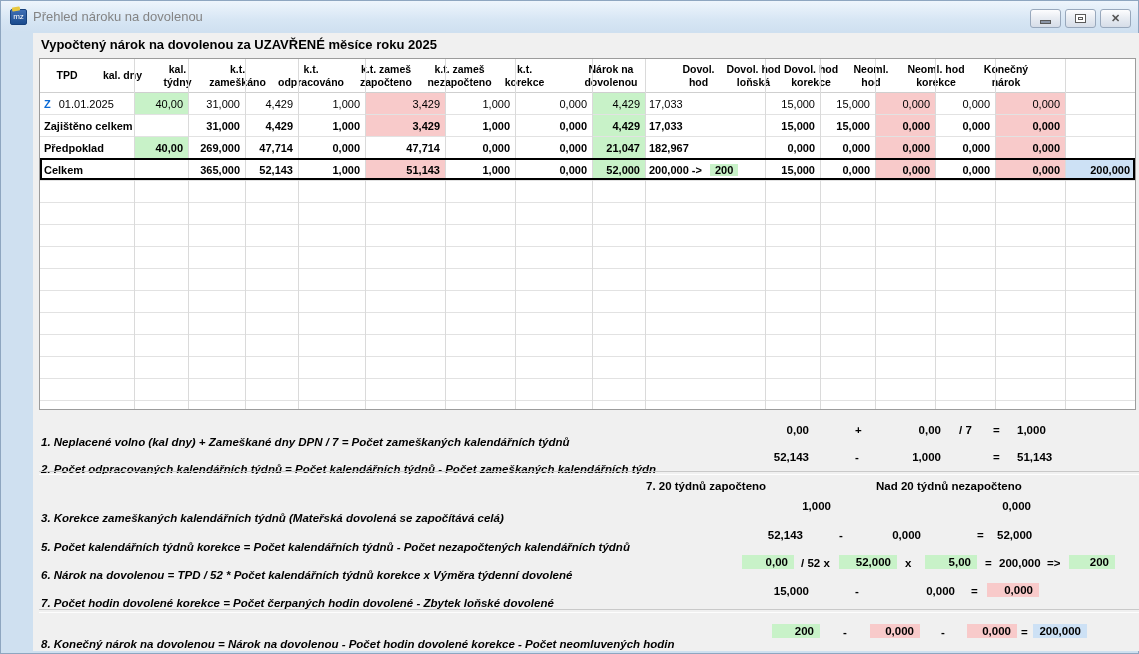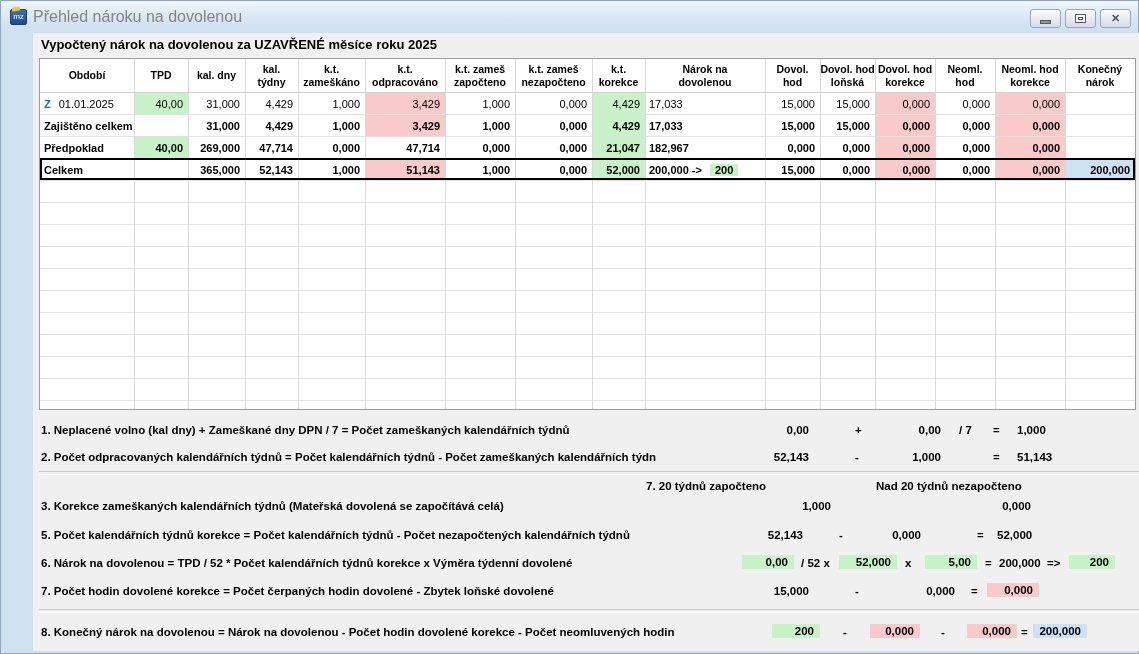--- a/index.html
+++ b/index.html
@@ -25,21 +25,21 @@
     background:linear-gradient(#3f6fb5,#1c4c8e);
     border:1px solid #16407c;border-radius:2px;
     color:#fff;font-size:8px;font-weight:normal;
     display:flex;align-items:center;justify-content:center;
     box-sizing:border-box;position:relative;
   }
   .app-icon::after{
     content:"";position:absolute;left:1px;top:-3px;width:8px;height:4px;
     background:#e8c83e;border-radius:1px;transform:rotate(-8deg);
   }
-  .title{font-size:16px;color:#848484;flex:0 0 auto;}
+  .title{font-size:13px;color:#848484;flex:0 0 auto;}
   .winbtns{position:absolute;right:7px;top:8px;display:flex;gap:4px;}
   .wbtn{
     width:31px;height:19px;border:1px solid #98a8bc;border-radius:3px;
     background:linear-gradient(#fdfdfe,#e9edf3 45%,#d6dde8);
     display:flex;align-items:center;justify-content:center;
     box-sizing:border-box;cursor:default;
   }
   .glyph-min{width:11px;height:4px;border:1px solid #5a5a5a;background:#8b95a6;box-sizing:border-box;margin-top:6px;}
   .glyph-max{width:11px;height:9px;border:1px solid #5a5a5a;background:#fff;box-sizing:border-box;position:relative;}
   .glyph-max::after{content:"";position:absolute;left:2px;top:2px;right:2px;bottom:2px;border:1px solid #5a5a5a;}
@@ -96,21 +96,21 @@
   }
   .sarrow{
     position:absolute;left:0;width:17px;height:17px;
     display:flex;align-items:center;justify-content:center;
     color:#9a9a9a;font-size:8px;
   }
   .sarrow.up{top:1px;}
   .sarrow.down{bottom:1px;}
   
   .frow{position:absolute;left:0;width:1131px;height:22px;font-size:11.5px;font-weight:bold;}
-  .frow .lbl{position:absolute;left:8px;top:3px;white-space:nowrap;}
+  .frow .lbl{position:absolute;left:8px;top:15px;white-space:nowrap;font-style:italic;}
   .fv{position:absolute;top:3px;white-space:nowrap;}
   .ra{text-align:right;}
   .gchip{background:#c8f2c8;padding:1px 6px;text-align:right;box-sizing:border-box;top:1px;}
   .pchip{background:#f8caca;padding:1px 6px;text-align:right;box-sizing:border-box;top:1px;}
   .bchip{background:#cde1f5;padding:1px 6px;text-align:right;box-sizing:border-box;top:1px;}
   .sep{position:absolute;left:6px;width:1120px;height:2px;border-top:1px solid #c9c9c9;border-bottom:1px solid #fdfdfd;}
 </style>
 </head>
 <body>
 
@@ -129,21 +129,20 @@
           <span class="glyph-close">✕</span>
         </div>
     </div>
   </div>
 
   <div class="client">
     <div class="heading">Vypočtený nárok na dovolenou za UZAVŘENÉ měsíce roku 2025</div>
 
     <div class="tablewrap">
       <div class="thead">
-        <div class="hc c0">Období</div>
         <div class="hc c1">TPD</div>
         <div class="hc c2">kal. dny</div>
         <div class="hc c3">kal.
 týdny</div>
         <div class="hc c4">k.t.
 zameškáno</div>
         <div class="hc c5">k.t.
 odpracováno</div>
         <div class="hc c6">k.t. zameš
 započteno</div>

